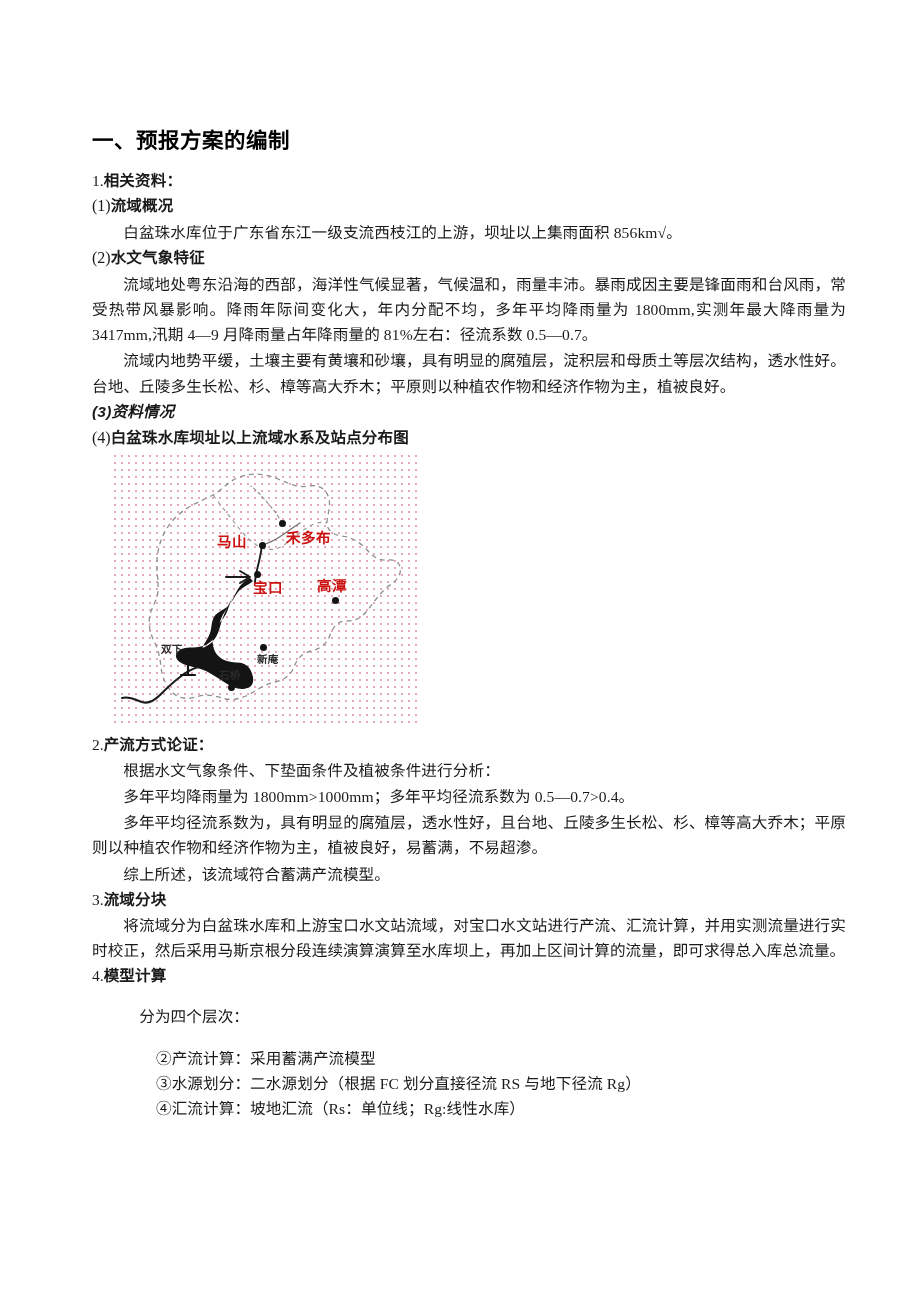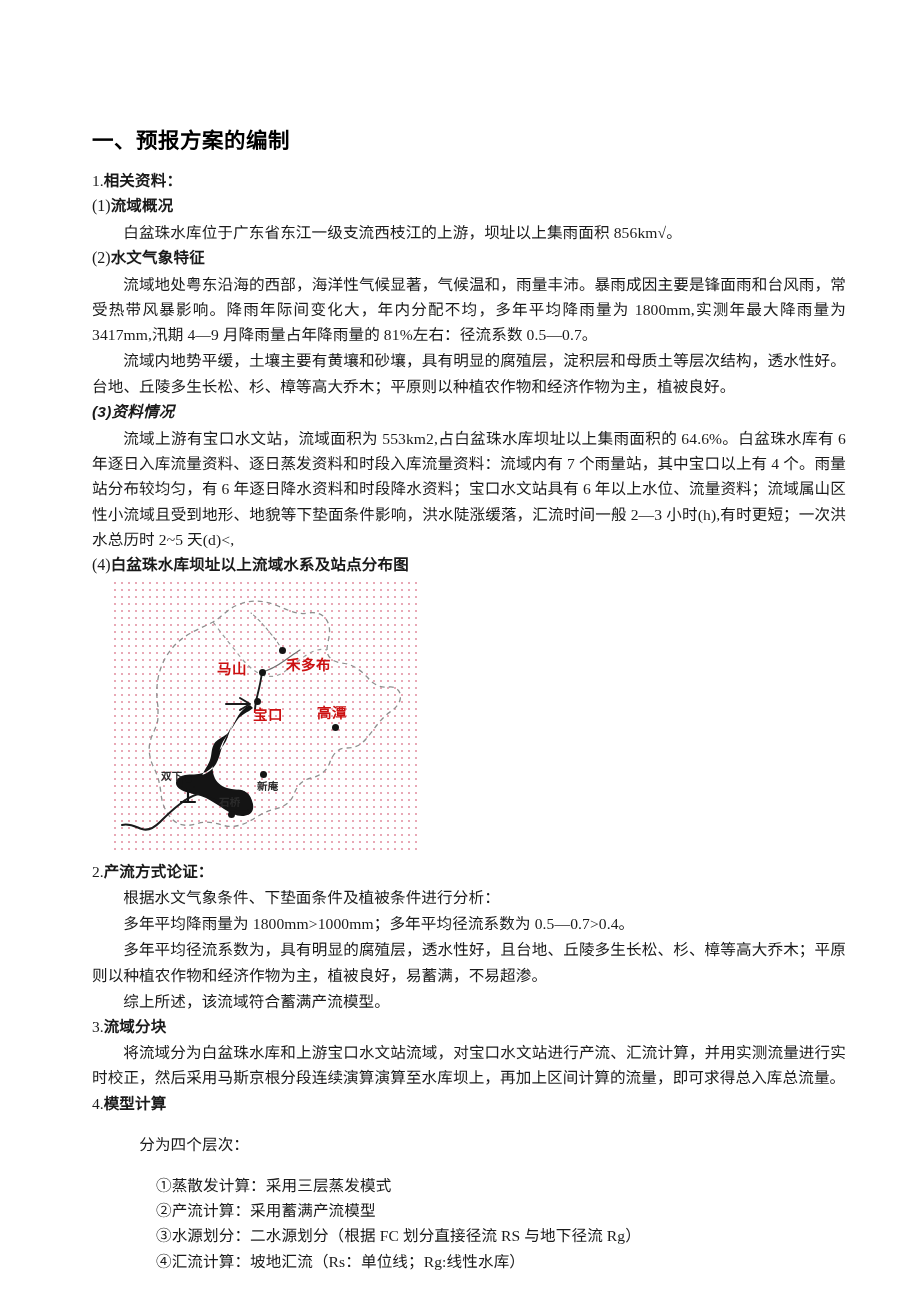--- a/index.html
+++ b/index.html
@@ -147,21 +147,20 @@
 
   <div class="sub-head">
     <span class="lbl">(2)</span><span class="bold">水文气象特征</span>
   </div>
   <p class="body">流域地处粤东沿海的西部，海洋性气候显著，气候温和，雨量丰沛。暴雨成因主要是锋面雨和台风雨，常受热带风暴影响。降雨年际间变化大，年内分配不均，多年平均降雨量为 1800mm,实测年最大降雨量为 3417mm,汛期 4—9 月降雨量占年降雨量的 81%左右：径流系数 0.5—0.7。</p>
   <p class="body">流域内地势平缓，土壤主要有黄壤和砂壤，具有明显的腐殖层，淀积层和母质土等层次结构，透水性好。台地、丘陵多生长松、杉、樟等高大乔木；平原则以种植农作物和经济作物为主，植被良好。</p>
 
   <div class="sub-head italicish">
     <span class="bold">(3)</span><span class="bold">资料情况</span>
   </div>
-  <p class="body">流域上游有宝口水文站，流域面积为 553km2,占白盆珠水库坝址以上集雨面积的 64.6%。白盆珠水库有 6 年逐日入库流量资料、逐日蒸发资料和时段入库流量资料：流域内有 7 个雨量站，其中宝口以上有 4 个。雨量站分布较均匀，有 6 年逐日降水资料和时段降水资料；宝口水文站具有 6 年以上水位、流量资料；流域属山区性小流域且受到地形、地貌等下垫面条件影响，洪水陡涨缓落，汇流时间一般 2—3 小时(h),有时更短；一次洪水总历时 2~5 天(d)&lt;,</p>
 
   <div class="sub-head">
     <span class="lbl">(4)</span><span class="bold">白盆珠水库坝址以上流域水系及站点分布图</span>
   </div>
 
   <div class="figure-wrap">
     <div class="map-canvas"></div>
 
     <svg class="map-svg" width="306" height="272" viewBox="0 0 306 272">
 
@@ -242,18 +241,17 @@
 
   <div class="sec-head">
     <span class="num">3</span><span class="num">.</span><span class="bold">流域分块</span>
   </div>
   <p class="body">将流域分为白盆珠水库和上游宝口水文站流域，对宝口水文站进行产流、汇流计算，并用实测流量进行实时校正，然后采用马斯京根分段连续演算演算至水库坝上，再加上区间计算的流量，即可求得总入库总流量。</p>
 
   <div class="sec-head">
     <span class="num">4</span><span class="num">.</span><span class="bold">模型计算</span>
   </div>
   <div class="lvl1">分为四个层次：</div>
-  <div class="lvl2">①蒸散发计算：采用三层蒸发模式</div>
   <div class="lvl2">②产流计算：采用蓄满产流模型</div>
   <div class="lvl2">③水源划分：二水源划分（根据 FC 划分直接径流 RS 与地下径流 Rg）</div>
   <div class="lvl2">④汇流计算：坡地汇流（Rs：单位线；Rg:线性水库）</div>
 
 </div>
 
 </body></html>

